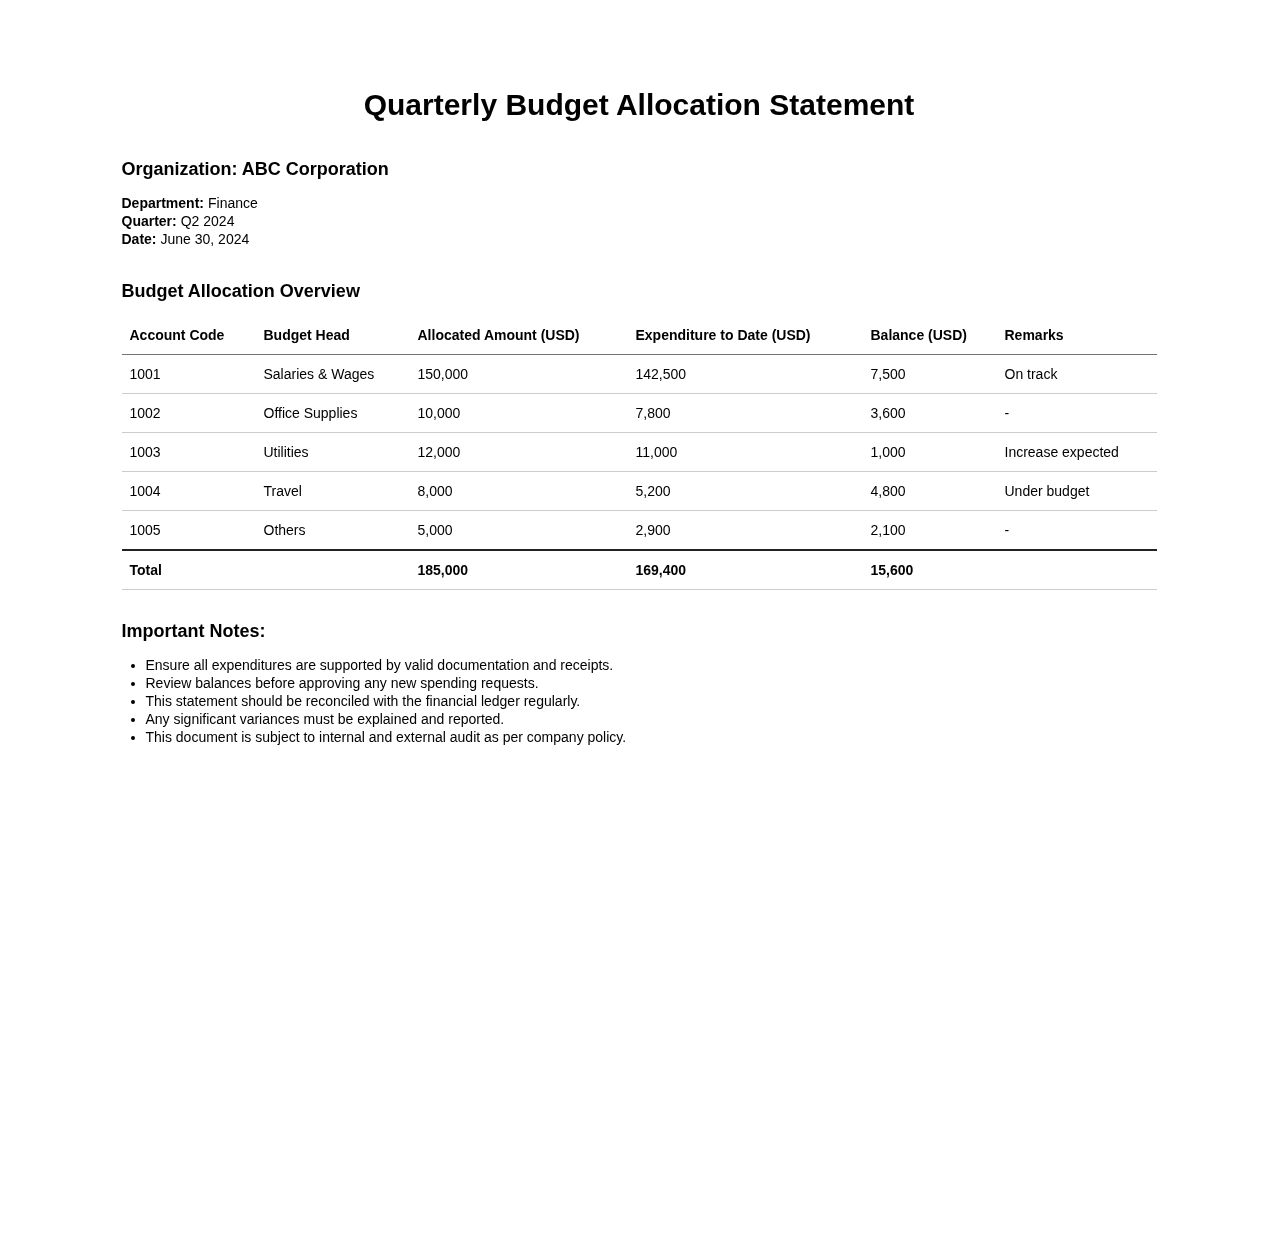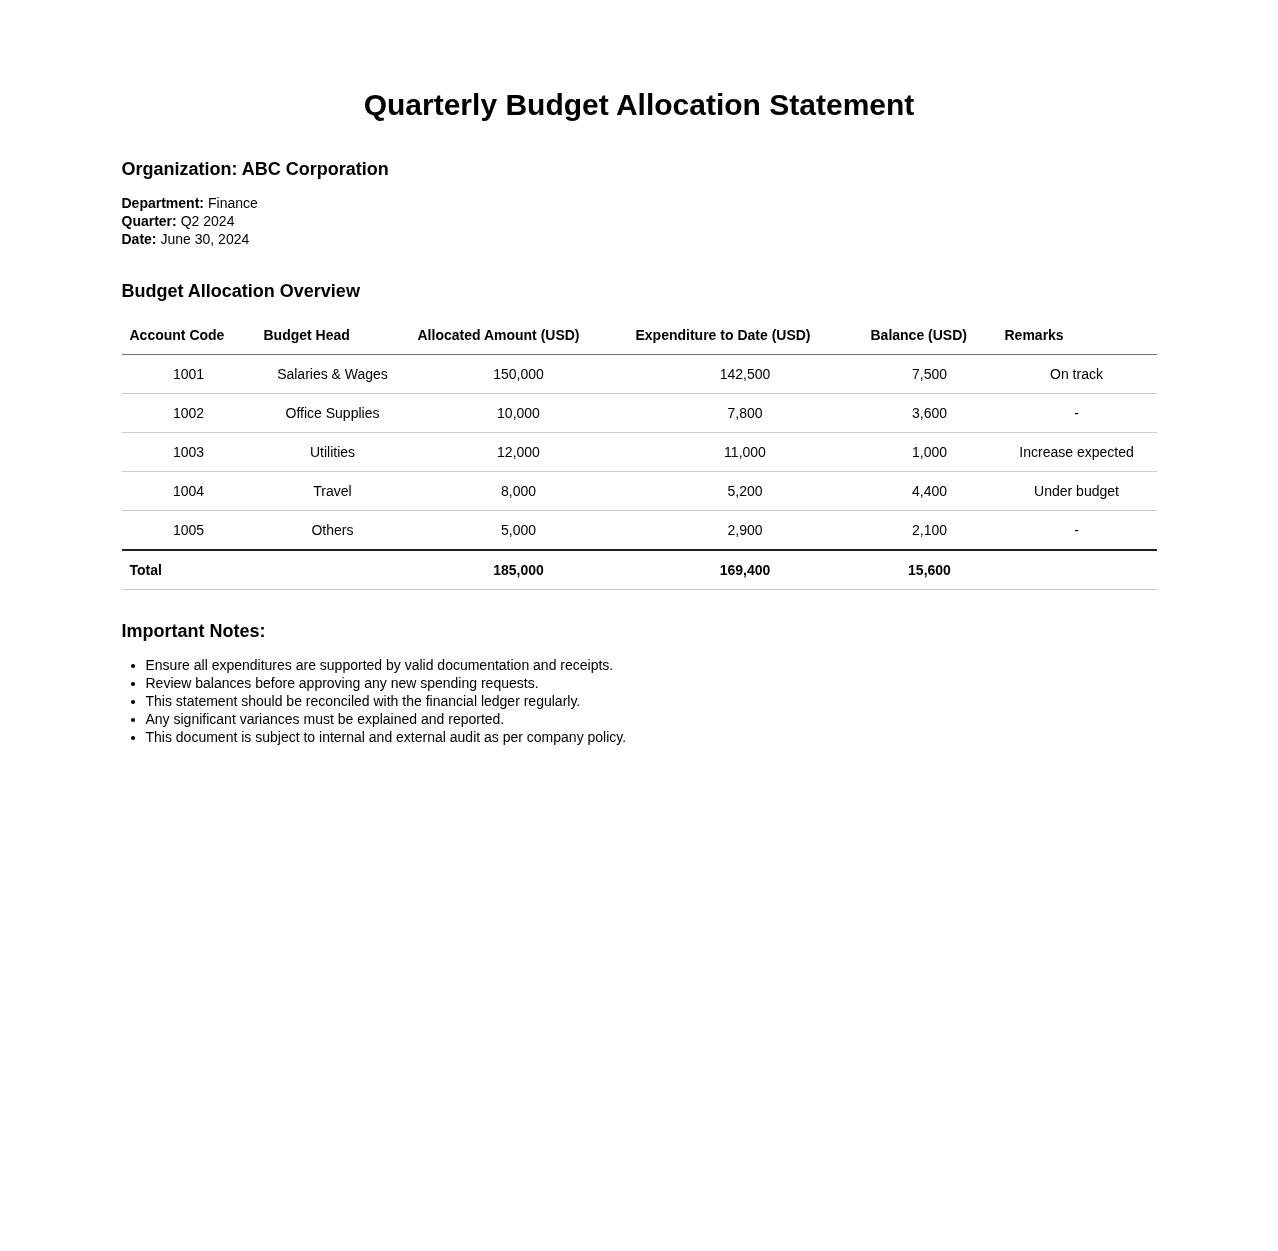--- a/index.html
+++ b/index.html
@@ -53,24 +53,24 @@
     line-height: 18px;
     text-align: left;
     vertical-align: top;
     overflow: hidden;
     white-space: nowrap;
   }
   .budget-table thead th {
     font-weight: bold;
     border-bottom: 1px solid #737373;
   }
-  .budget-table tbody td { border-bottom: 1px solid #cccccc; text-align: center; }
+  .budget-table tbody td { border-bottom: 1px solid #cccccc; }
   .budget-table tbody tr:last-child td { border-bottom: none; }
   .budget-table th.num,
-  .budget-table td.num { text-align: center; }
+  .budget-table td.num { text-align: left; }
   .budget-table tfoot td {
     font-weight: bold;
     border-top: 2px solid #222222;
     border-bottom: 1px solid #cccccc;
   }
   .notes-heading {
     font-size: 18px;
     font-weight: bold;
     line-height: 1.15;
     margin: 31px 0 12px 0;
@@ -146,21 +146,21 @@
         <td class="num">12,000</td>
         <td class="num">11,000</td>
         <td class="num">1,000</td>
         <td>Increase expected</td>
       </tr>
       <tr>
         <td>1004</td>
         <td>Travel</td>
         <td class="num">8,000</td>
         <td class="num">5,200</td>
-        <td class="num">4,400</td>
+        <td class="num">4,800</td>
         <td>Under budget</td>
       </tr>
       <tr>
         <td>1005</td>
         <td>Others</td>
         <td class="num">5,000</td>
         <td class="num">2,900</td>
         <td class="num">2,100</td>
         <td>-</td>
       </tr>

